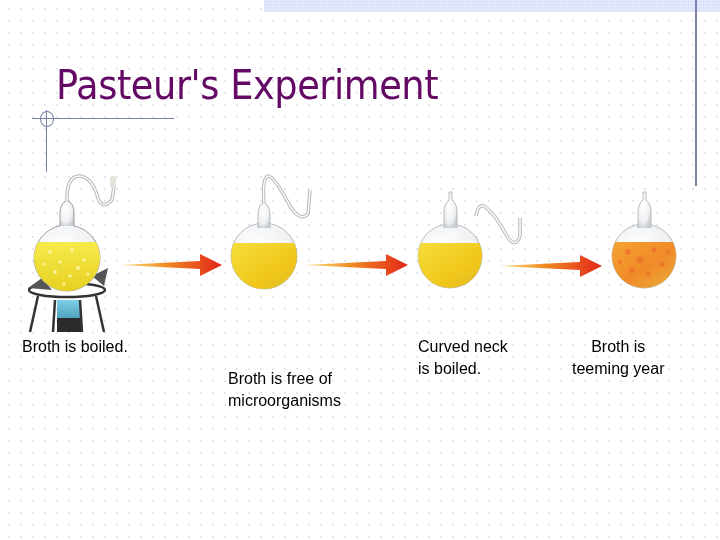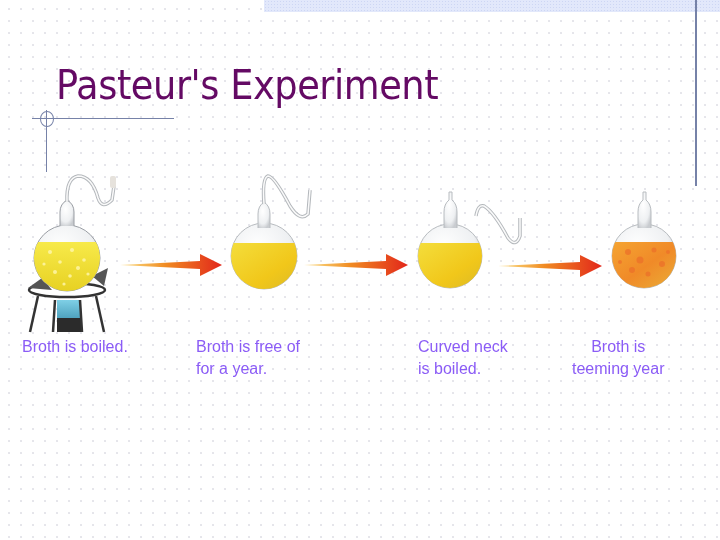--- a/index.html
+++ b/index.html
@@ -30,21 +30,21 @@
     white-space: nowrap; margin: 0; font-weight: normal;
   }
   .h-rule { position: absolute; left: 32px; top: 118px; width: 142px; height: 1px; background: #7682a8; }
   .v-rule { position: absolute; left: 46px; top: 110px; width: 1px; height: 62px; background: #7682a8; }
   .circle-mark {
     position: absolute; left: 40px; top: 111px; width: 12px; height: 14px;
     border: 1px solid #7682a8; border-radius: 50%;
   }
   .figure { position: absolute; left: 0; top: 168px; width: 720px; height: 168px; }
   .caption {
-    position: absolute; top: 336px; font-size: 16px; line-height: 21.5px; color: #8b5cf6;
+    position: absolute; top: 336px; font-size: 16px; line-height: 21.5px; color: #000000;
     margin: 0;
   }
   .caption span { display: block; white-space: nowrap; }
 </style>
 </head>
 <body>
 
 <div class="top-band"></div>
 <div class="right-rule"></div>
 
@@ -168,23 +168,23 @@
       <circle cx="620" cy="262" r="2"></circle>
         <circle cx="668" cy="252" r="2"></circle>
     </g>
     <path d="M638 228 L638 212 Q638 204 643 200 L643 192 L646 192 L646 200 Q651 204 651 212 L651 228" fill="url(#glass)" stroke="#b8bcc0" stroke-width="1"></path>
   </g>
 </svg>
 
 <div class="caption" style="left:22px;">
   <span>Broth is boiled.</span>
 </div>
-<div class="caption" style="left:196px;">
+<div class="caption" style="left:228px;margin-top:32px;">
   <span>Broth is free of</span>
-  <span>for a year.</span>
+  <span>microorganisms</span>
 </div>
 <div class="caption" style="left:418px;">
   <span>Curved neck</span>
   <span>is boiled.</span>
 </div>
 <div class="caption" style="left:572px;text-align:center;">
   <span>Broth is</span>
   <span>teeming year</span>
 </div>
 

